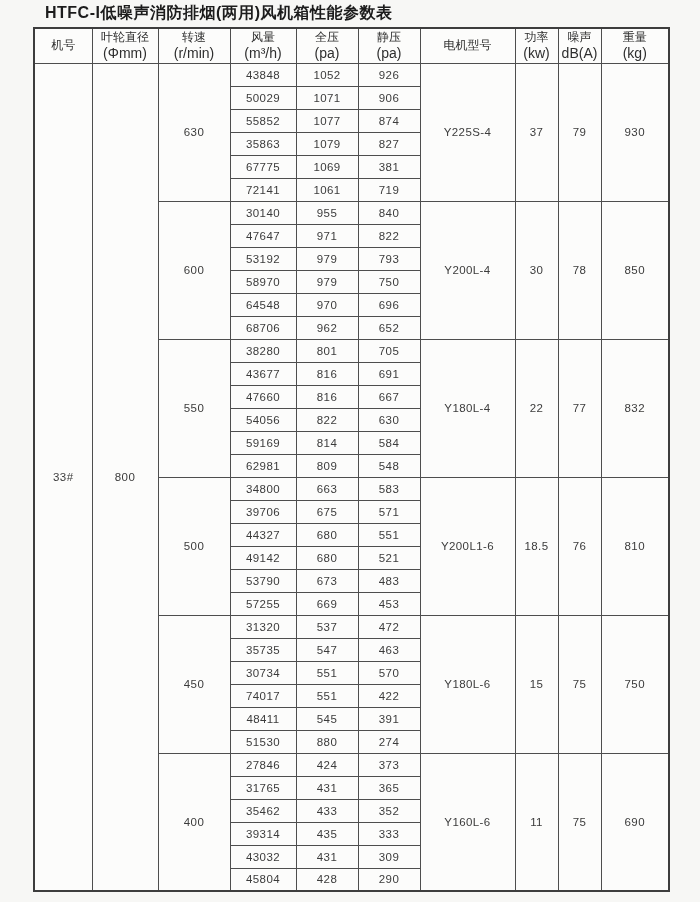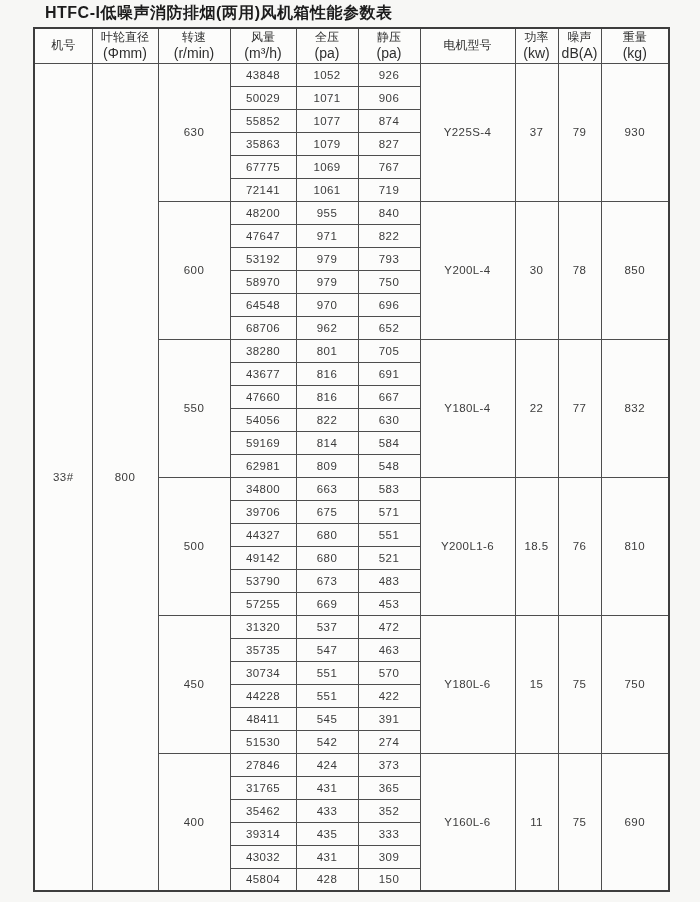--- a/index.html
+++ b/index.html
@@ -152,30 +152,30 @@
         <td>874</td>
       </tr>
       <tr>
         <td>35863</td>
         <td>1079</td>
         <td>827</td>
       </tr>
       <tr>
         <td>67775</td>
         <td>1069</td>
-        <td>767</td>
+        <td>381</td>
       </tr>
       <tr>
         <td>72141</td>
         <td>1061</td>
         <td>719</td>
       </tr>
       <tr>
         <td rowspan="6">600</td>
-        <td>48200</td>
+        <td>30140</td>
         <td>955</td>
         <td>840</td>
         <td rowspan="6">Y200L-4</td>
         <td rowspan="6">30</td>
         <td rowspan="6">78</td>
         <td rowspan="6">850</td>
       </tr>
       <tr>
         <td>47647</td>
         <td>971</td>
@@ -285,32 +285,32 @@
         <td>35735</td>
         <td>547</td>
         <td>463</td>
       </tr>
       <tr>
         <td>30734</td>
         <td>551</td>
         <td>570</td>
       </tr>
       <tr>
-        <td>44228</td>
+        <td>74017</td>
         <td>551</td>
         <td>422</td>
       </tr>
       <tr>
         <td>48411</td>
         <td>545</td>
         <td>391</td>
       </tr>
       <tr>
         <td>51530</td>
-        <td>542</td>
+        <td>880</td>
         <td>274</td>
       </tr>
       <tr>
         <td rowspan="6">400</td>
         <td>27846</td>
         <td>424</td>
         <td>373</td>
         <td rowspan="6">Y160L-6</td>
         <td rowspan="6">11</td>
         <td rowspan="6">75</td>
@@ -332,16 +332,16 @@
         <td>333</td>
       </tr>
       <tr>
         <td>43032</td>
         <td>431</td>
         <td>309</td>
       </tr>
       <tr>
         <td>45804</td>
         <td>428</td>
-        <td>150</td>
+        <td>290</td>
       </tr>
     </tbody>
 </table>
 
 </body></html>

